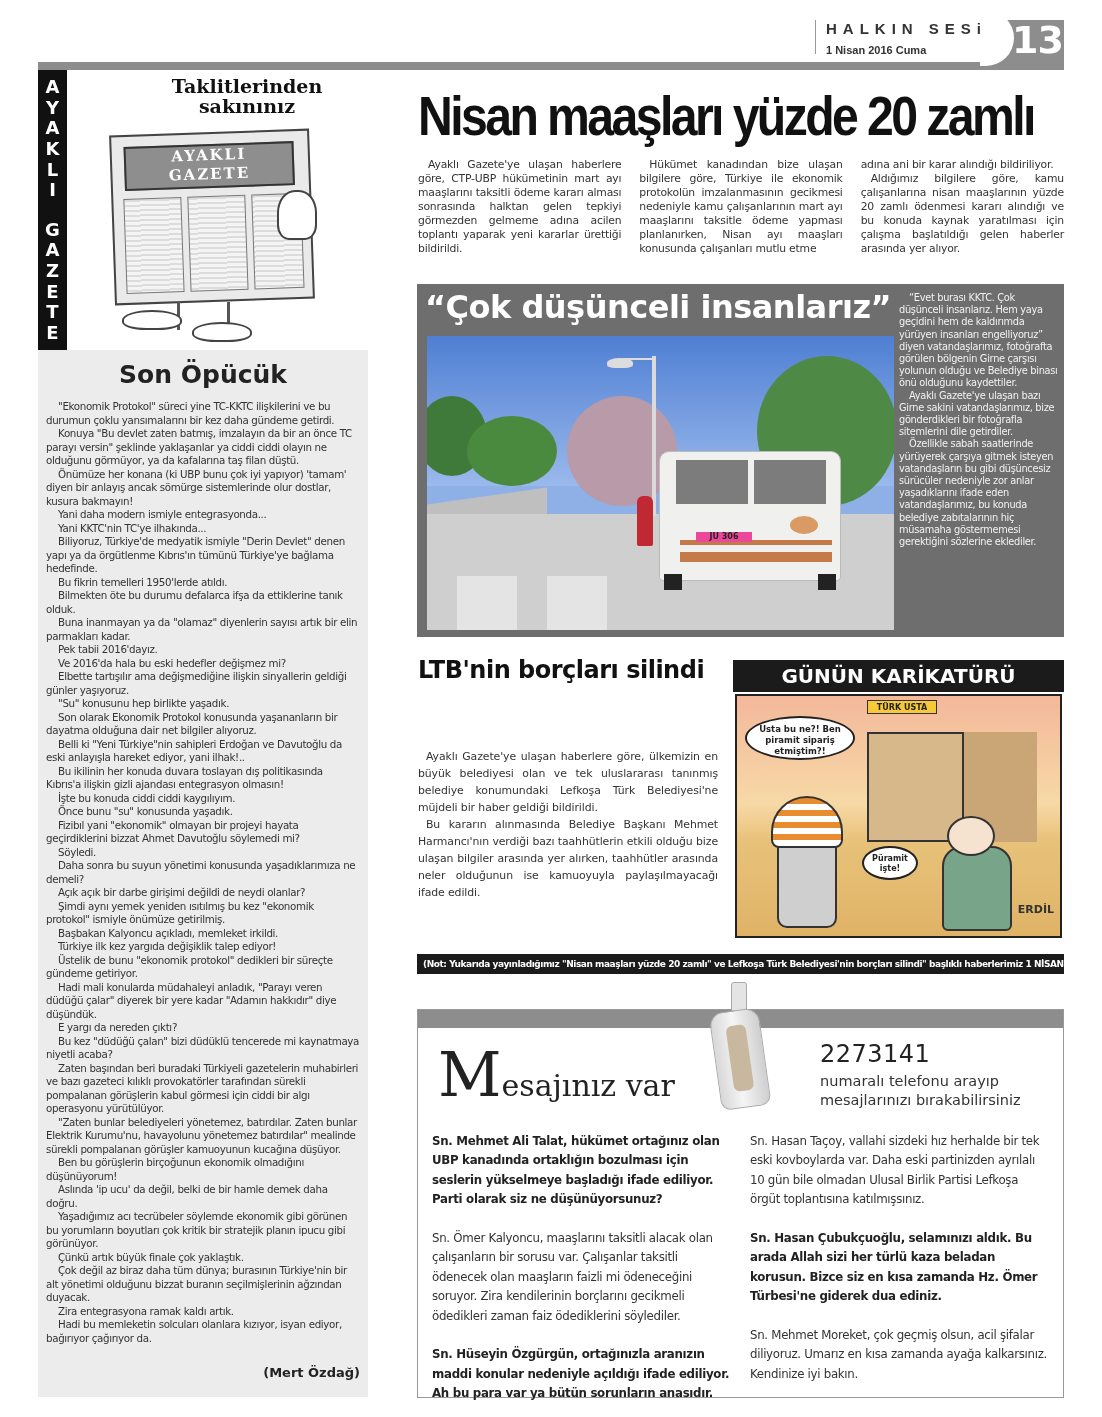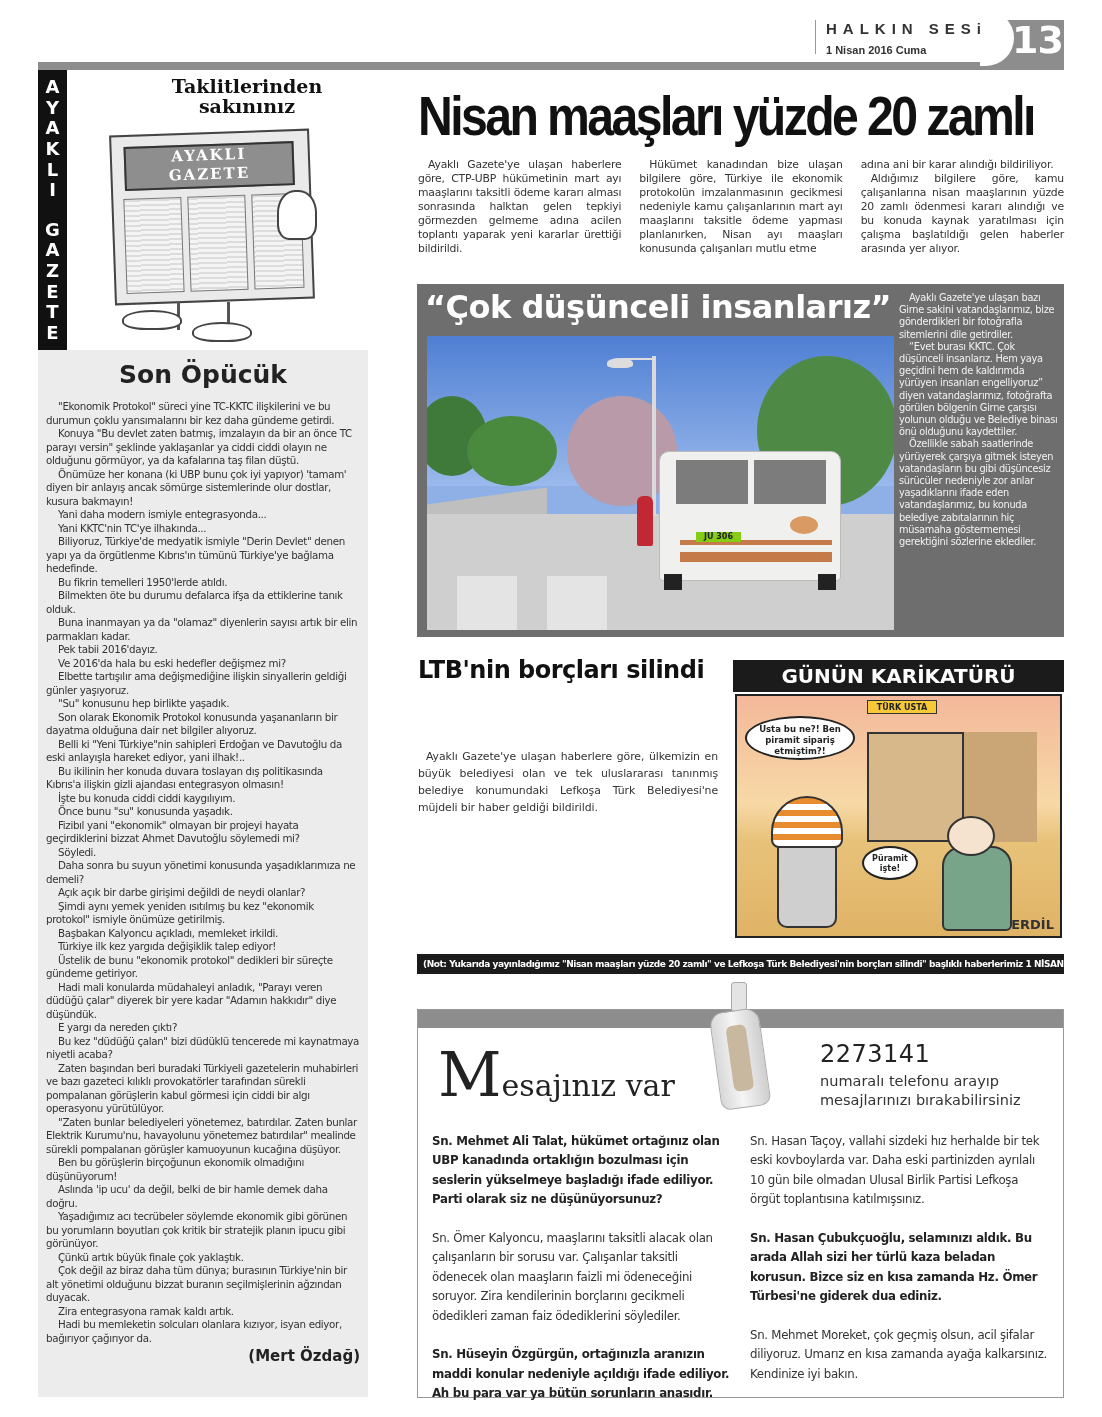--- a/index.html
+++ b/index.html
@@ -27,21 +27,21 @@
     .paper-head { position: absolute; left: 12px; top: 10px; width: 170px; height: 44px; background: #8e8e8e; border: 2px solid #333; text-align: center; font-family: "DejaVu Serif", serif; color: #fff; font-weight: bold; font-size: 15px; line-height: 19px; letter-spacing: 2px; }
     .paper-col { position: absolute; top: 62px; height: 95px; border: 1px solid #777; background: repeating-linear-gradient(#dcdcdc 0 2px, #f4f4f4 2px 5px); }
     .leg { position: absolute; width: 3px; height: 28px; background: #555; }
     .shoe { position: absolute; width: 60px; height: 20px; border: 2px solid #444; border-radius: 50% 50% 40% 40%; background: #fff; }
     .hand { position: absolute; left: 210px; top: 120px; width: 40px; height: 50px; border: 2px solid #444; border-radius: 45% 45% 30% 30%; background: #fff; }
 
     .left-article { position: absolute; left: 0; top: 280px; width: 330px; height: 1047px; background: #ececec; }
     .left-title { text-align: center; font-size: 25px; font-weight: bold; color: #222; padding-top: 10px; height: 48px; font-family: "DejaVu Sans", sans-serif; }
     .left-body { padding: 2px 8px 0 8px; font-size: 10.3px; line-height: 13.5px; color: #333; font-family: "DejaVu Sans", sans-serif; letter-spacing: -0.35px; }
     .left-body p { text-indent: 12px; }
-    .left-author { text-align: right; font-weight: bold; font-size: 15px; margin-top: 2px; padding-right: 8px; font-family: "DejaVu Sans", sans-serif; }
+    .left-author { text-align: right; font-weight: bold; font-size: 13px; margin-top: 20px; padding-right: 8px; font-family: "DejaVu Sans", sans-serif; }
 
     
     .headline { position: absolute; left: 418px; top: 84px; width: 646px; font-family: "Liberation Sans", sans-serif; font-size: 56px; font-weight: bold; letter-spacing: -3px; color: #111; transform: scaleX(0.86); transform-origin: left top; white-space: nowrap; line-height: 64px; }
     .lead-cols { position: absolute; left: 418px; top: 158px; width: 646px; display: flex; gap: 18px; }
     .lead-col { flex: 1; font-size: 10.8px; line-height: 14px; color: #333; text-align: justify; font-family: "DejaVu Sans", sans-serif; letter-spacing: -0.2px; }
     .lead-col p { text-indent: 10px; }
 
     
     .photo-story { position: absolute; left: 417px; top: 284px; width: 647px; height: 353px; background: #6e6e6e; }
     .photo-title { position: absolute; left: 8px; top: 4px; font-size: 32px; font-weight: bold; color: #fff; font-family: "DejaVu Sans", sans-serif; letter-spacing: -0.5px; white-space: nowrap; }
@@ -50,21 +50,21 @@
     .tree { position: absolute; border-radius: 50%; }
     .road { position: absolute; left: 0; top: 178px; width: 100%; height: 120px; background: #cfcfcf; }
     .sidewalk { position: absolute; left: 0; top: 160px; width: 120px; height: 28px; background: #bfbfbf; transform: skewY(-8deg); }
     .lamp-pole { position: absolute; left: 225px; top: 20px; width: 4px; height: 160px; background: #dadada; }
     .lamp-head { position: absolute; left: 180px; top: 22px; width: 26px; height: 10px; background: #ddd; border-radius: 50% 50% 30% 30%; }
     .lamp-arm { position: absolute; left: 196px; top: 22px; width: 32px; height: 2px; background: #ddd; }
     .van { position: absolute; left: 232px; top: 115px; width: 182px; height: 130px; background: #f0f0ee; border-radius: 10px 10px 4px 4px; border: 1px solid #bbb; }
     .van-win { position: absolute; top: 8px; width: 72px; height: 44px; background: #7c7c7c; }
     .van-stripe { position: absolute; left: 20px; top: 88px; width: 152px; height: 5px; background: #c47a49; }
     .van-stripe2 { position: absolute; left: 20px; top: 100px; width: 152px; height: 10px; background: #c47a49; }
-    .van-plate { position: absolute; left: 36px; top: 80px; width: 45px; height: 10px; background: #84cc16; font-size: 8px; font-weight: bold; text-align: center; line-height: 10px; color: #222; font-family: "DejaVu Sans", sans-serif; }
+    .van-plate { position: absolute; left: 36px; top: 80px; width: 56px; height: 10px; background: #ec4899; font-size: 8px; font-weight: bold; text-align: center; line-height: 10px; color: #222; font-family: "DejaVu Sans", sans-serif; }
     .van-logo { position: absolute; left: 130px; top: 64px; width: 28px; height: 18px; background: #d99a64; border-radius: 50%; }
     .van-wheel { position: absolute; top: 122px; width: 18px; height: 16px; background: #222; }
     .person { position: absolute; left: 210px; top: 160px; width: 16px; height: 50px; background: #c02834; border-radius: 6px 6px 2px 2px; }
     .crosswalk { position: absolute; top: 240px; height: 60px; background: #e4e4e4; }
     .photo-text { position: absolute; left: 482px; top: 8px; width: 160px; font-size: 9.8px; line-height: 12.2px; color: #f2f2f2; font-family: "DejaVu Sans", sans-serif; letter-spacing: -0.3px; }
     .photo-text p { text-indent: 10px; }
 
     
     .ltb-title { position: absolute; left: 418px; top: 656px; font-size: 24px; font-weight: bold; color: #111; font-family: "DejaVu Sans", sans-serif; letter-spacing: -0.5px; }
     .ltb-body { position: absolute; left: 418px; top: 700px; width: 300px; font-size: 10.9px; line-height: 17px; color: #333; text-align: justify; font-family: "DejaVu Sans", sans-serif; letter-spacing: -0.1px; margin-top: 48px; }
@@ -75,21 +75,21 @@
     .kari-head { position: absolute; left: 0; top: 0; width: 331px; height: 32px; background: #1b1b1b; color: #fff; text-align: center; font-size: 20px; font-weight: bold; line-height: 32px; font-family: "DejaVu Sans", sans-serif; }
     .kari-art { position: absolute; left: 2px; top: 34px; width: 327px; height: 244px; border: 2px solid #222; background: linear-gradient(#f3b89a 0%, #f7d9a6 45%, #e8c27a 60%, #dfb366 100%); overflow: hidden; }
     .k-banner { position: absolute; left: 130px; top: 4px; width: 70px; height: 14px; background: #f7c938; border: 1px solid #333; font-size: 8px; font-weight: bold; text-align: center; line-height: 13px; color: #222; font-family: "DejaVu Sans", sans-serif; }
     .k-block { position: absolute; left: 130px; top: 36px; width: 170px; height: 110px; background: #d7b88b; border: 2px solid #333; }
     .k-block-side { position: absolute; left: 225px; top: 36px; width: 75px; height: 110px; background: #caa677; border-left: 2px solid #333; }
     .bubble { position: absolute; background: #fff; border: 2px solid #222; border-radius: 50%; text-align: center; font-weight: bold; color: #222; font-family: "DejaVu Sans", sans-serif; }
     .k-pharaoh { position: absolute; left: 40px; top: 112px; width: 60px; height: 120px; background: #cfcfcf; border: 2px solid #333; border-radius: 30px 30px 10px 10px; }
     .k-headdress { position: absolute; left: 34px; top: 100px; width: 72px; height: 52px; border: 2px solid #333; border-radius: 36px 36px 8px 8px; background: repeating-linear-gradient(#e88d2f 0 6px, #fff 6px 12px); }
     .k-worker { position: absolute; left: 205px; top: 150px; width: 70px; height: 85px; background: #78a48a; border: 2px solid #333; border-radius: 20px 20px 6px 6px; }
     .k-worker-head { position: absolute; left: 210px; top: 120px; width: 48px; height: 40px; background: #f5e3cf; border: 2px solid #333; border-radius: 50%; }
-    .k-sign { position: absolute; right: 6px; bottom: 4px; font-size: 13px; font-weight: bold; color: #333; font-family: "DejaVu Sans", sans-serif; text-align: right; }
+    .k-sign { position: absolute; right: 6px; bottom: 20px; font-size: 11px; font-weight: bold; color: #333; font-family: "DejaVu Sans", sans-serif; text-align: right; }
 
     
     .note { position: absolute; left: 417px; top: 954px; width: 647px; height: 20px; background: #1b1b1b; color: #fff; font-size: 9px; font-weight: bold; line-height: 20px; padding-left: 6px; white-space: nowrap; overflow: hidden; font-family: "DejaVu Sans", sans-serif; letter-spacing: -0.45px; }
 
     
     .mesaj { position: absolute; left: 417px; top: 1009px; width: 647px; height: 389px; border: 1px solid #999; background: #fff; }
     .mesaj-top { position: absolute; left: 0; top: 0; width: 645px; height: 18px; background: #8d8d8d; }
     .mesaj-title { position: absolute; left: 20px; top: 34px; font-family: "DejaVu Serif", serif; color: #222; white-space: nowrap; }
     .mesaj-title .big { font-size: 62px; line-height: 62px; }
     .mesaj-title .rest { font-size: 30px; }
@@ -236,29 +236,30 @@
       <div class="van-win" style="left:94px;"></div>
       <div class="van-stripe"></div>
       <div class="van-plate">JU 306</div>
       <div class="van-logo"></div>
       <div class="van-stripe2"></div>
       <div class="van-wheel" style="left:4px;"></div>
       <div class="van-wheel" style="left:158px;"></div>
     </div>
   </div>
   <div class="photo-text" id="photo-text">
+      <p>“Evet burası KKTC. Çok düşünceli insanlarız. Hem yaya geçidini hem de kaldırımda yürüyen insanları engelliyoruz” diyen vatandaşlarımız, fotoğrafta görülen bölgenin Girne çarşısı yolunun olduğu ve Belediye binası önü olduğunu kaydettiler.</p>
       <p>Ayaklı Gazete'ye ulaşan bazı Girne sakini vatandaşlarımız, bize gönderdikleri bir fotoğrafla sitemlerini dile getirdiler.</p>
-      <p>“Evet burası KKTC. Çok düşünceli insanlarız. Hem yaya geçidini hem de kaldırımda yürüyen insanları engelliyoruz” diyen vatandaşlarımız, fotoğrafta görülen bölgenin Girne çarşısı yolunun olduğu ve Belediye binası önü olduğunu kaydettiler.</p>
       <p>Özellikle sabah saatlerinde yürüyerek çarşıya gitmek isteyen vatandaşların bu gibi düşüncesiz sürücüler nedeniyle zor anlar yaşadıklarını ifade eden vatandaşlarımız, bu konuda belediye zabıtalarının hiç müsamaha göstermemesi gerektiğini sözlerine eklediler.</p>
     </div>
 </div>
 
 <div class="ltb-title">LTB'nin borçları silindi</div>
 <div class="ltb-body" id="ltb-body">
     <p>Ayaklı Gazete'ye ulaşan haberlere göre, ülkemizin en büyük belediyesi olan ve tek uluslararası tanınmış belediye konumundaki Lefkoşa Türk Belediyesi'ne müjdeli bir haber geldiği bildirildi.</p>
+    <p>Bu kararın alınmasında Belediye Başkanı Mehmet Harmancı'nın verdiği bazı taahhütlerin etkili olduğu bize ulaşan bilgiler arasında yer alırken, taahhütler arasında neler olduğunun ise kamuoyuyla paylaşılmayacağı ifade edildi.</p>
   </div>
 
 <div class="kari">
   <div class="kari-head">GÜNÜN KARİKATÜRÜ</div>
   <div class="kari-art">
     <div class="k-banner">TÜRK USTA</div>
     <div class="k-block"></div>
     <div class="k-block-side"></div>
     <div class="bubble" style="left:8px;top:20px;width:110px;height:44px;font-size:8.5px;line-height:11px;padding-top:6px;">Usta bu ne?! Ben piramit sipariş etmiştim?!</div>
     <div class="k-pharaoh"></div>

